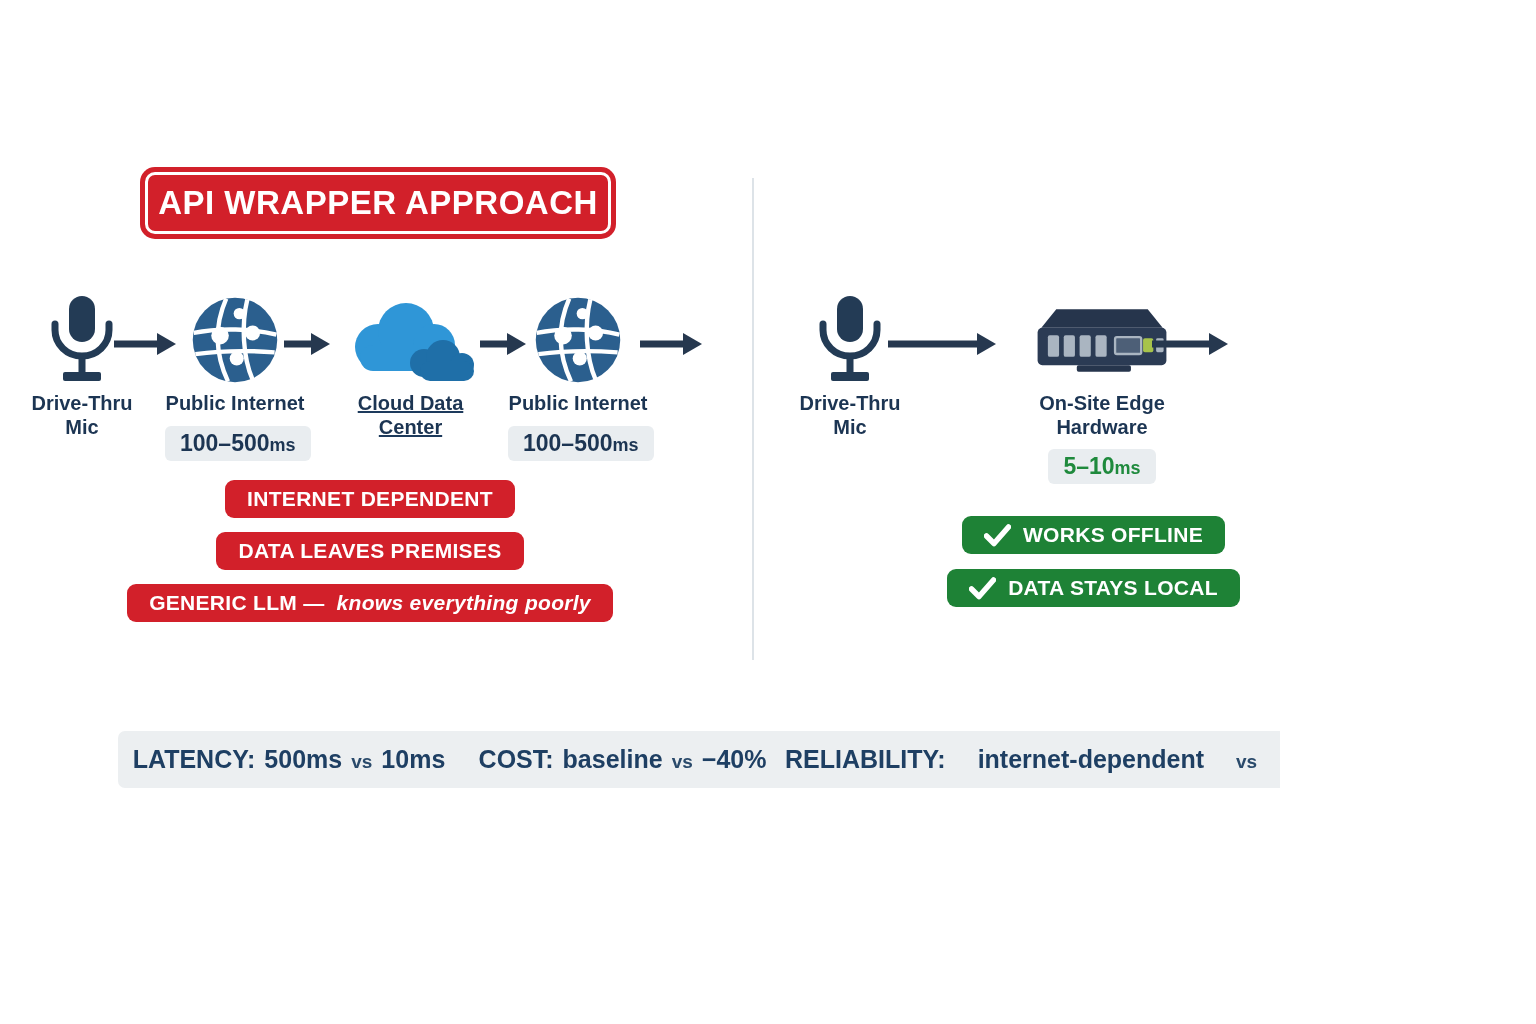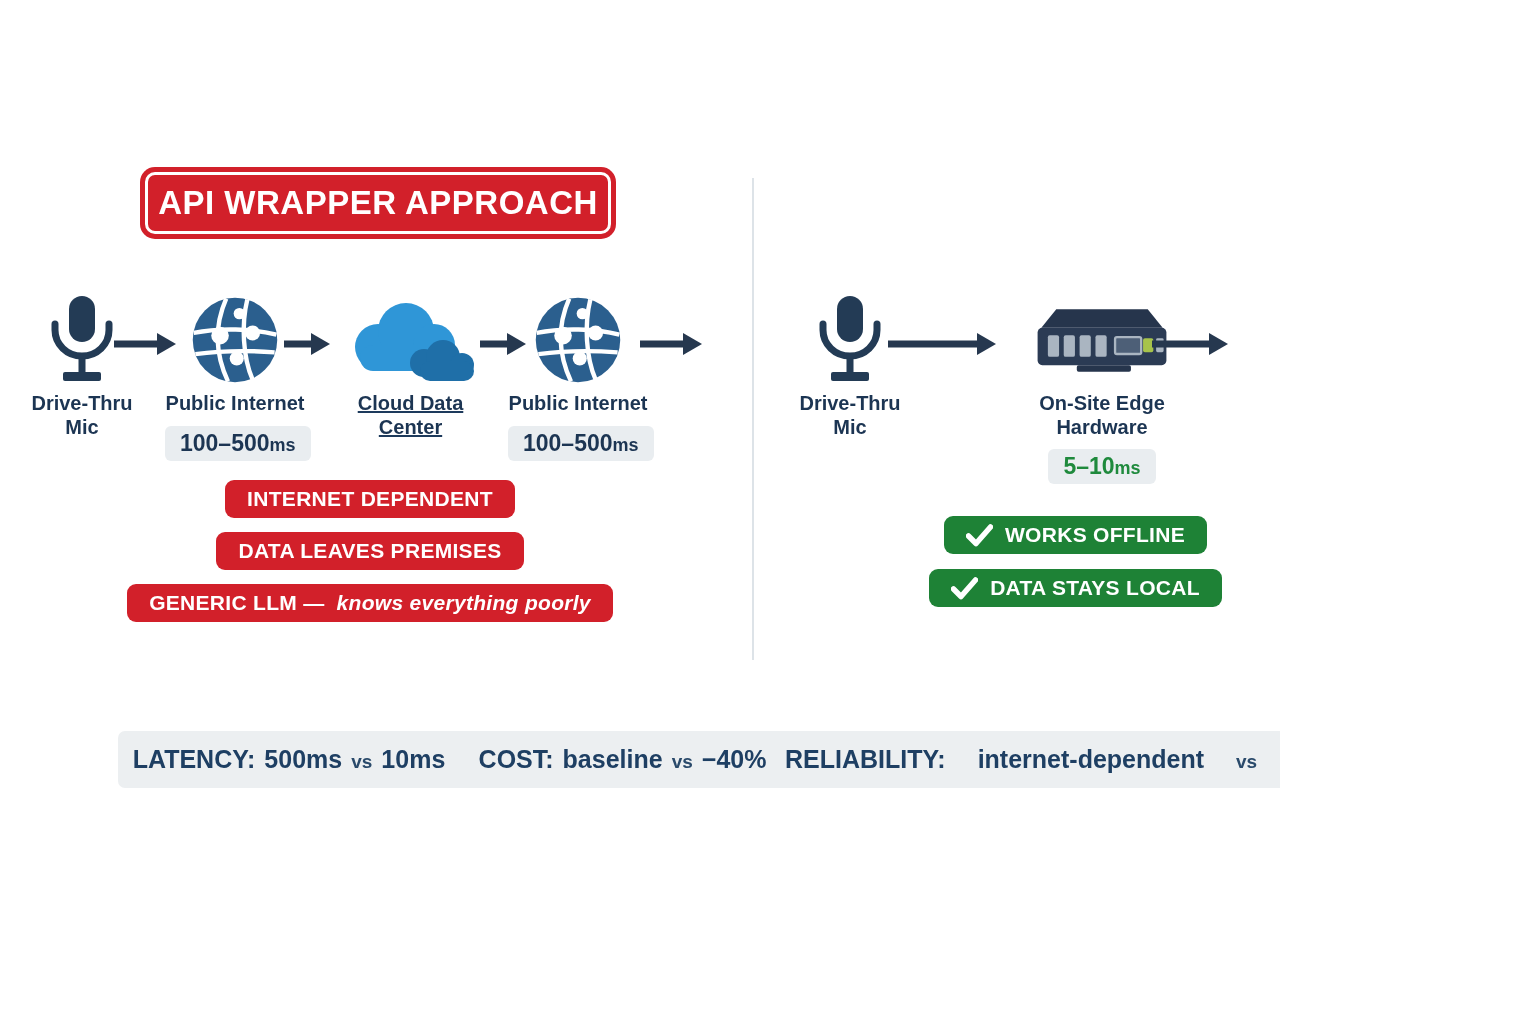--- a/index.html
+++ b/index.html
@@ -36,21 +36,21 @@
   .n-mic-r{left:792px;width:116px;}
   .n-edge{left:1022px;width:160px;}
   .n-resp{left:1239px;width:126px;}
   
   .arrow{position:absolute;top:332px;}
   .a1{left:114px;} .a2{left:284px;} .a3{left:480px;} .a4{left:640px;}
   .a5{left:888px;} .a6{left:1152px;} .a7{left:1376px;}
   
   .badge-col{position:absolute;display:flex;flex-direction:column;align-items:center;}
   .badge-col.left{left:130px;top:480px;width:480px;gap:14px;}
-  .badge-col.right{left:827px;top:516px;width:497px;gap:15px;}
+  .badge-col.right{left:845px;top:516px;width:497px;gap:15px;}
   .pill{
     display:flex;align-items:center;justify-content:center;gap:12px;
     border-radius:9px;padding:7px 22px;color:#fff;
     font-weight:bold;font-size:21px;letter-spacing:.3px;white-space:nowrap;
   }
   .pill.red{background:#d2202a;}
   .pill.green{background:#1e8236;}
   .pill .it{font-style:italic;}
   .check{display:flex;align-items:center;}
   

